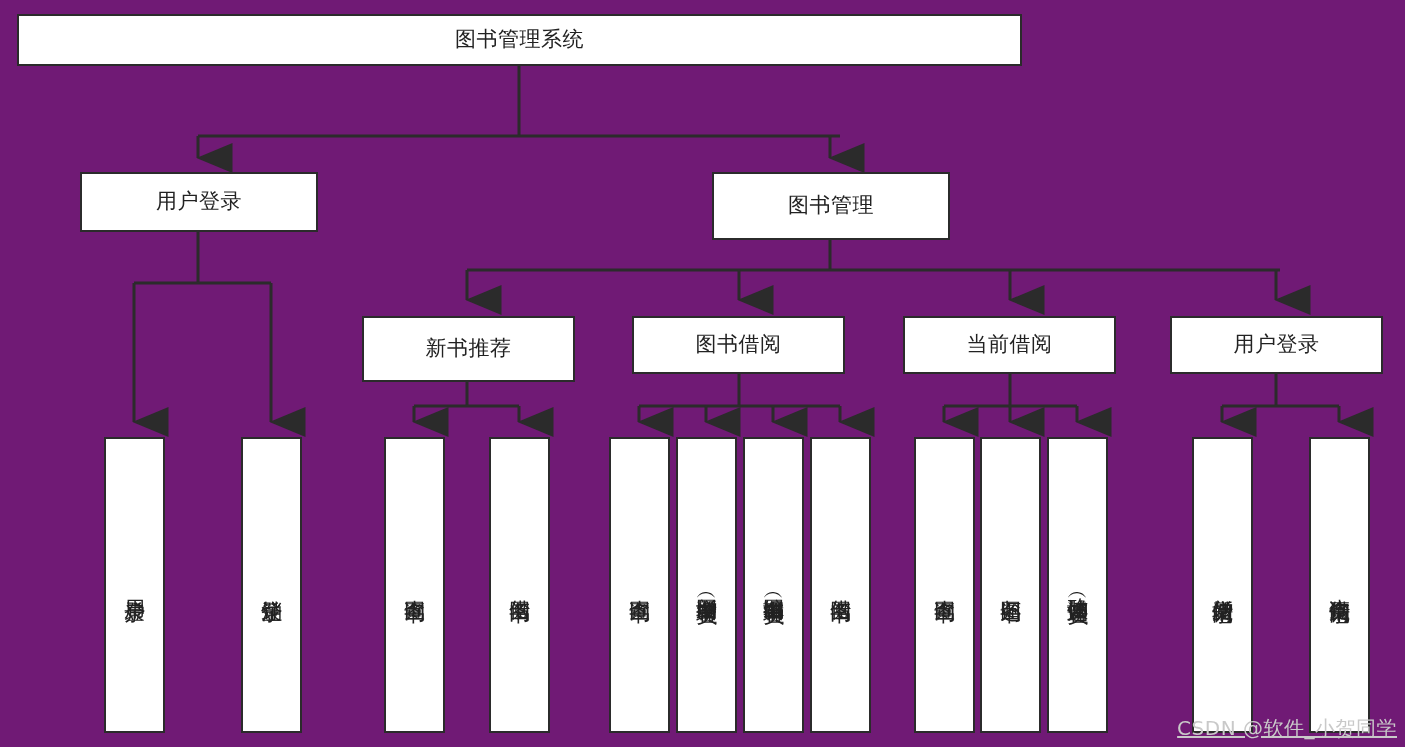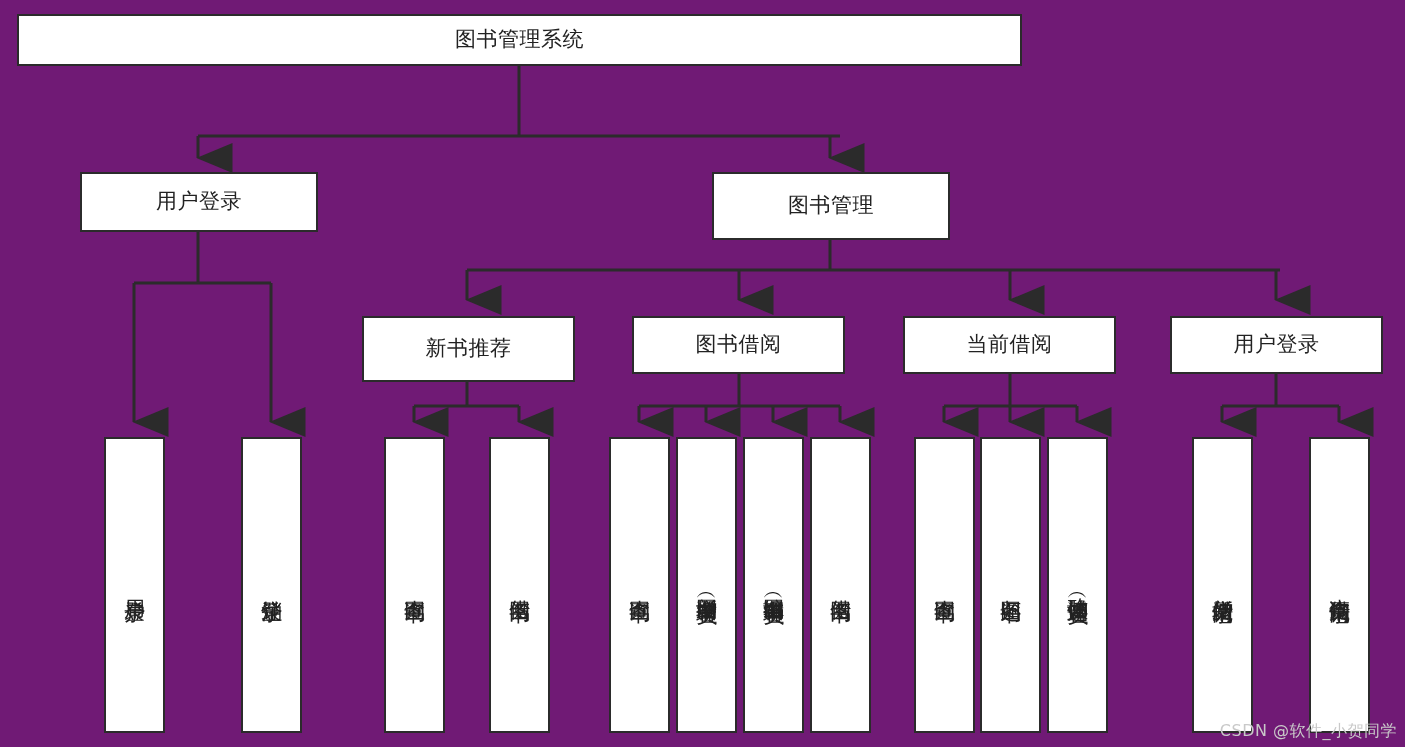--- a/index.html
+++ b/index.html
@@ -50,25 +50,26 @@
   .node.v .vtext {
     writing-mode: vertical-rl;
     text-orientation: upright;
     display: block;
     white-space: nowrap;
   }
   #watermark {
     position: absolute;
     right: 8px;
     bottom: 5px;
-    font-size: 16px;
+    font-size: 20px;
     color: #c9c9c9;
     letter-spacing: 0.5px;
     white-space: nowrap;
     font-family: "DejaVu Sans", "Liberation Sans", sans-serif;
+    text-decoration: underline;
   }
 </style>
 </head>
 <body>
 
 <div id="canvas">
 
   <svg id="wires" viewBox="0 0 1405 747" xmlns="http://www.w3.org/2000/svg">
     <defs>
       <marker id="arrow" viewBox="0 0 10 12" refX="5" refY="11.5" markerWidth="10" markerHeight="12" orient="auto-start-reverse">

